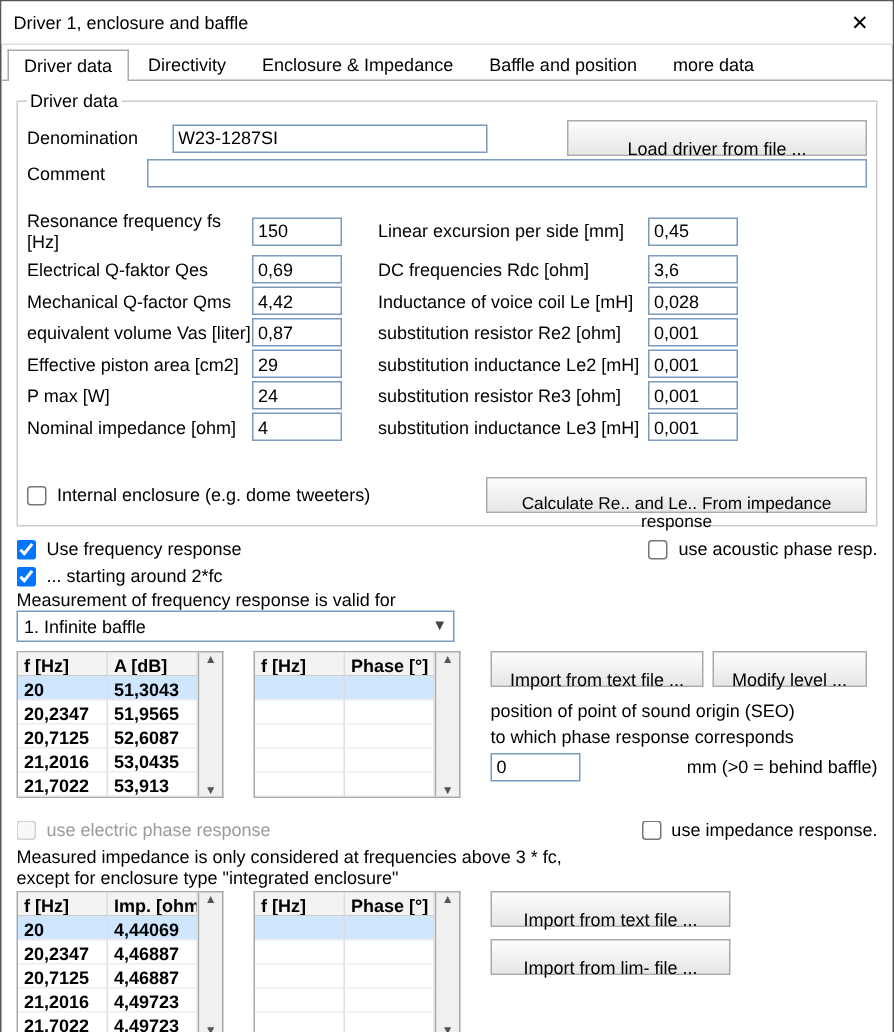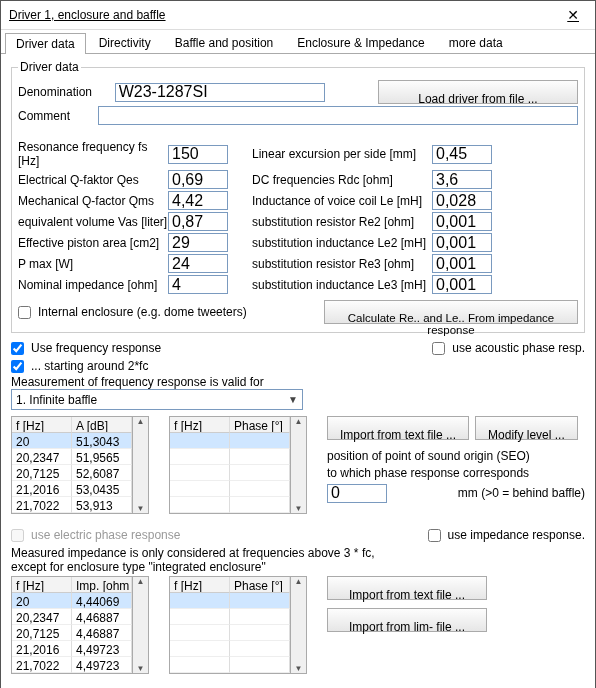--- a/index.html
+++ b/index.html
@@ -15,21 +15,20 @@
     border: 1px solid #555;
     background: #fff;
   }
   .titlebar {
     height: 28px;
     display: flex;
     align-items: center;
     padding: 0 8px;
     background: #fff;
     border-bottom: 1px solid #ddd;
-    text-decoration: underline;
   }
   .titlebar .title {
     flex: 1;
     font-size: 12px;
   }
   .close-btn {
     font-family: Arial, sans-serif;
     font-size: 14px;
     padding: 2px 8px;
     cursor: default;
@@ -73,21 +72,21 @@
   }
   .lbl {
     width: 150px;
     flex-shrink: 0;
   }
   .field {
     height: 19px;
     border: 1px solid #7a9abf;
     background: #fff;
     font-family: inherit;
-    font-size: 16px;
+    font-size: 12px;
     padding: 0 3px;
     box-sizing: border-box;
   }
   .field-xs { width: 60px; }
   .field-md { width: 210px; }
   .field-lg { flex: 1; }
   .btn {
     height: 22px;
     border: 1px solid #aaa;
     background: linear-gradient(#fdfdfd, #e6e6e6);
@@ -135,20 +134,21 @@
   }
   .table {
     border: 1px solid #aaa;
     font-size: 12px;
   }
   .table .hdr, .table .tr {
     display: grid;
   }
   .table-2col .hdr, .table-2col .tr {
     grid-template-columns: 60px 60px;
+    font-weight: bold;
   }
   .table .hdr > div, .table .tr > div {
     padding: 1px 4px;
     border-right: 1px solid #ddd;
     border-bottom: 1px solid #eee;
     white-space: nowrap;
     overflow: hidden;
     height: 16px;
     line-height: 16px;
     box-sizing: border-box;
@@ -206,22 +206,22 @@
 <div class="window">
 
   <div class="titlebar">
     <span class="title">Driver 1, enclosure and baffle</span>
     <span class="close-btn">✕</span>
   </div>
 
   <div class="tabs">
     <div class="tab active">Driver data</div>
     <div class="tab">Directivity</div>
+    <div class="tab">Enclosure &amp; Impedance</div>
     <div class="tab">Baffle and position</div>
-    <div class="tab">Enclosure &amp; Impedance</div>
     <div class="tab">more data</div>
   </div>
 
   <div class="content">
 
     <fieldset class="group">
       <legend>Driver data</legend>
 
       <div class="row">
         <span class="lbl" style="width:80px">Denomination</span>
@@ -272,21 +272,21 @@
         <span class="lbl2">substitution resistor Re3 [ohm]</span>
         <input class="field field-xs" value="0,001" style="">
 
         <span class="lbl2">Nominal impedance [ohm]</span>
         <input class="field field-xs" value="4" style="">
           <span></span>
         <span class="lbl2">substitution inductance Le3 [mH]</span>
         <input class="field field-xs" value="0,001" style="">
       </div>
 
-      <div class="row" style="margin-top:6px; gap:10px;">
+      <div class="row" style="margin-top:24px; gap:10px;">
         <label class="cb-row">
           <input type="checkbox" style="">
           <span>Internal enclosure (e.g. dome tweeters)</span>
         </label>
         <span style="flex:1"></span>
         <button class="btn" style="width:254px; font-size:11.5px;">Calculate Re.. and Le.. From impedance response</button>
       </div>
     </fieldset>
 
     <div class="row" style="gap:40px;">

